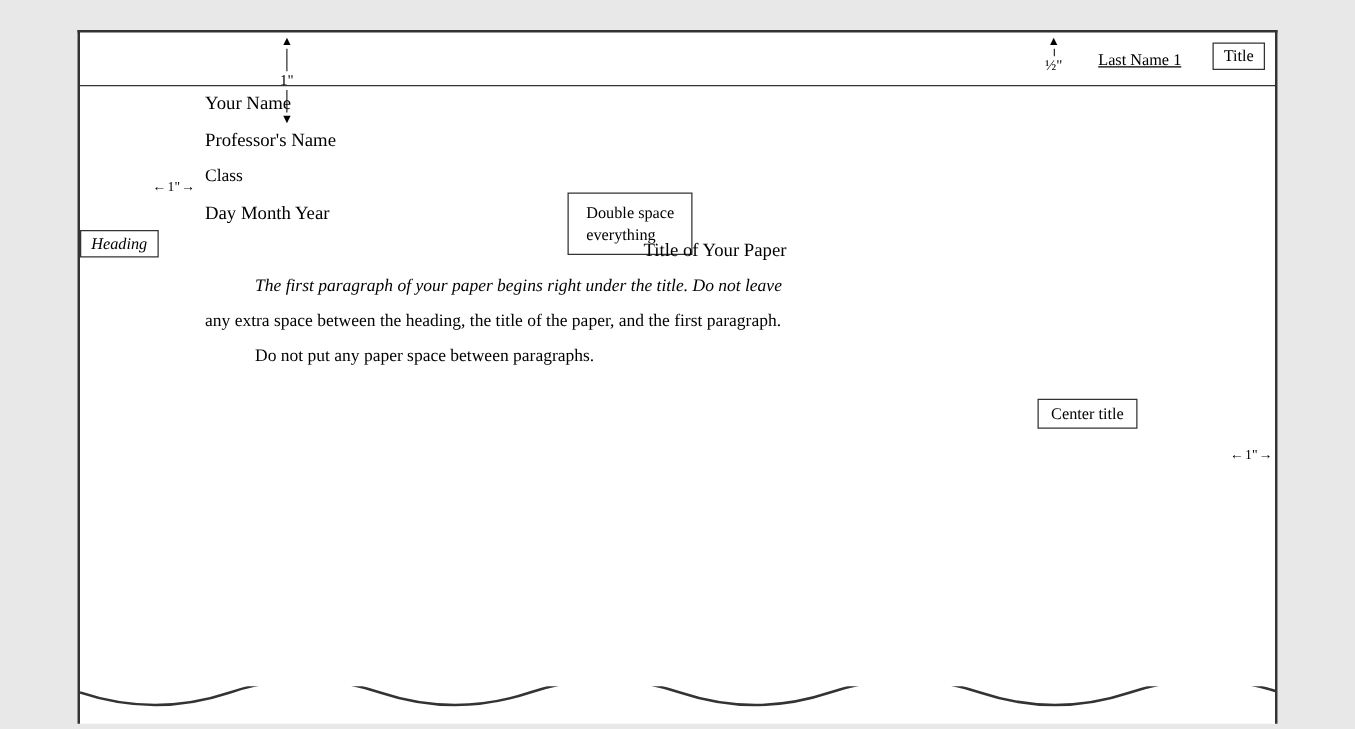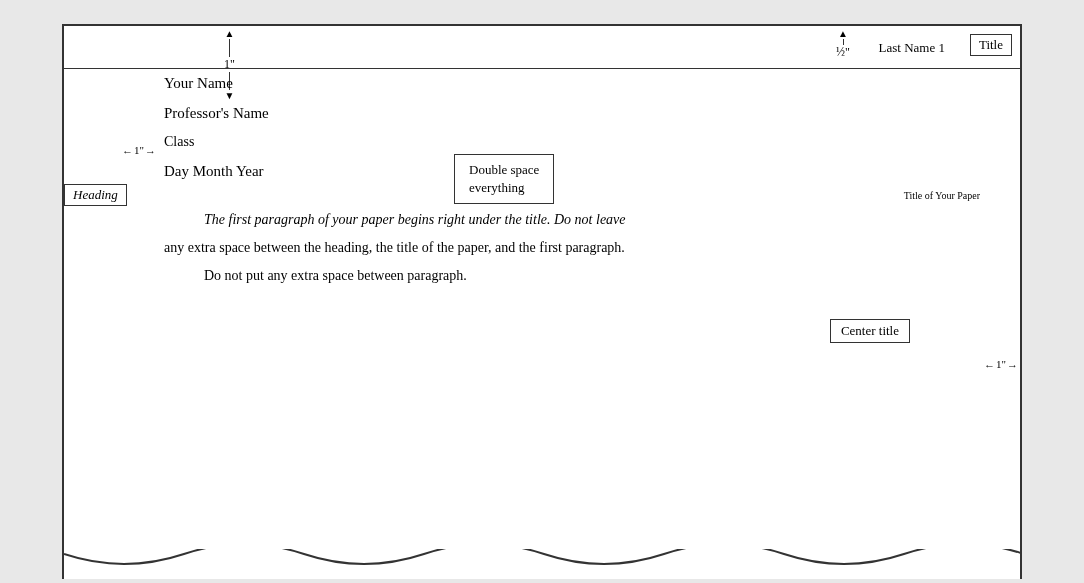--- a/index.html
+++ b/index.html
@@ -53,20 +53,21 @@
       border: 1.5px solid #333;
       padding: 2px 8px;
       font-size: 13px;
     }
     .header-last-name {
       position: absolute;
       top: 14px;
       right: 75px;
       font-size: 13px;
       text-align: left;
+      text-decoration: underline;
     }
     
     .half-inch-arrow {
       position: absolute;
       top: 2px;
       right: 200px;
       display: flex;
       flex-direction: column;
       align-items: center;
       font-size: 11px;
@@ -115,23 +116,23 @@
     }
     .class-name {
       font-size: 14px;
       line-height: 2;
     }
     .date-line {
       font-size: 15px;
       line-height: 2;
     }
     .title-line {
-      font-size: 10px;
-      line-height: 2;
-      text-align: right;
+      font-size: 15px;
+      line-height: 2;
+      text-align: center;
       position: relative;
     }
     .para-text {
       font-size: 14px;
       line-height: 2;
       text-indent: 40px;
       font-style: italic;
     }
     .para-text2 {
       font-size: 14px;
@@ -224,19 +225,19 @@
     </div>
 
     <div class="content-area">
       <div class="your-name">Your Name</div>
       <div class="prof-name">Professor's Name</div>
       <div class="class-name">Class</div>
       <div class="date-line">Day Month Year</div>
       <div class="title-line">Title of Your Paper</div>
       <div class="para-text">The first paragraph of your paper begins right under the title.  Do not leave</div>
       <div class="para-text2">any extra space between the heading, the title of the paper, and the first paragraph.</div>
-      <div class="para-text3">Do not put any extra space between paragraph.</div>
+      <div class="para-text3">Do not put any paper space between paragraphs.</div>
     </div>
 
     <div style="position:absolute;top:42px;left:0;right:0;height:1px;background:#333;"></div>
 
   </div>
 </div>
 
 </body></html>

